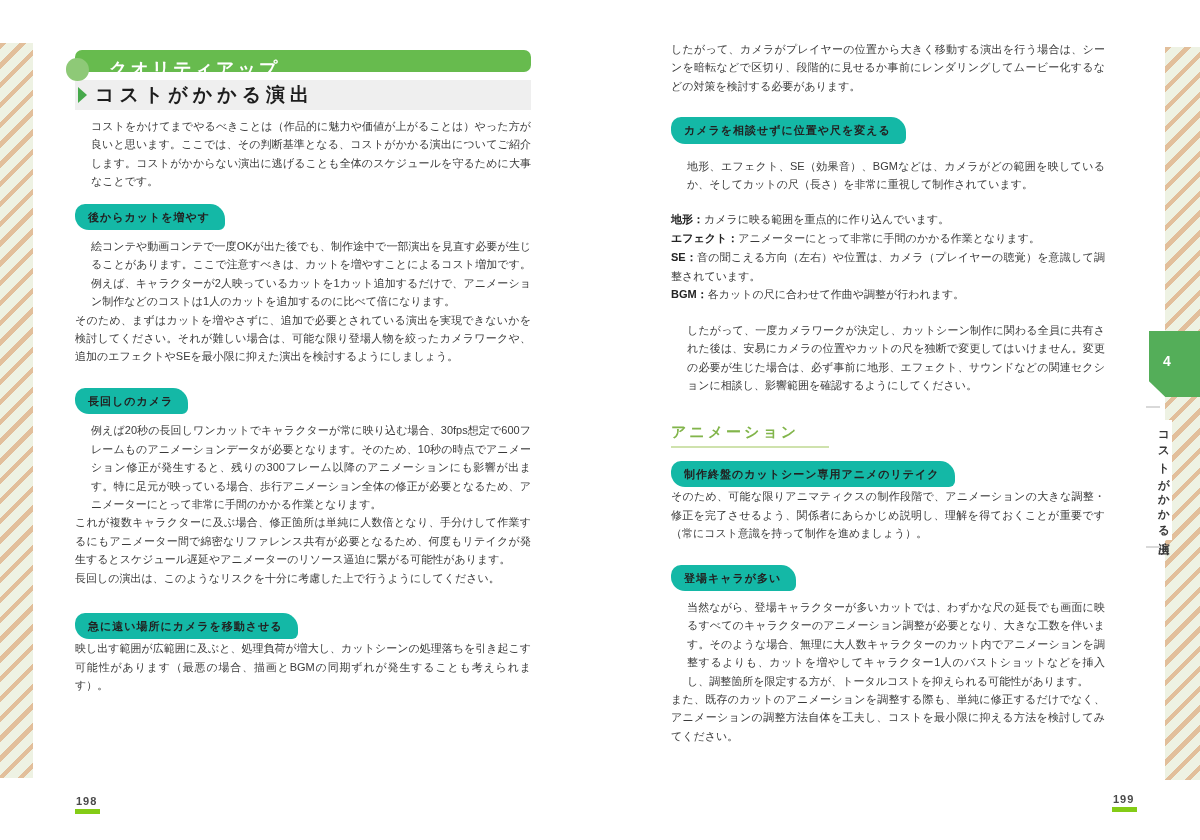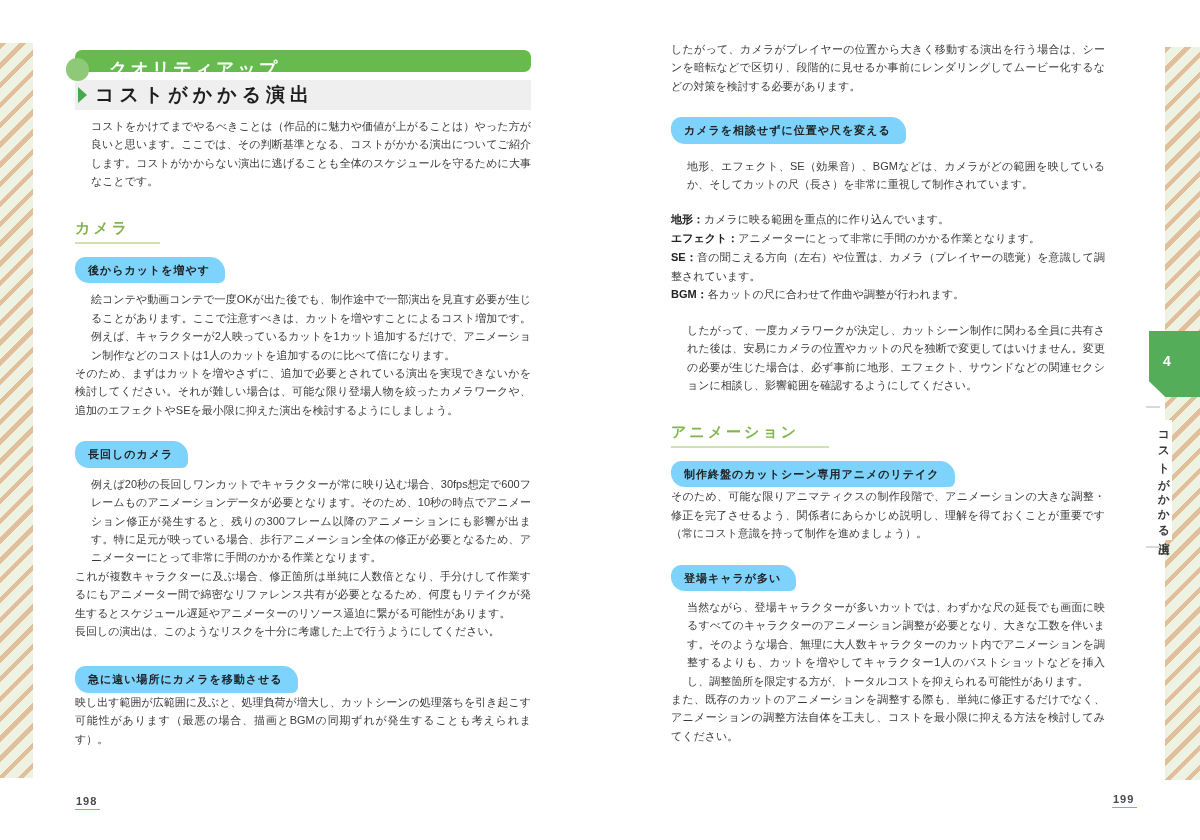--- a/index.html
+++ b/index.html
@@ -45,38 +45,38 @@
   
   .green-h{
     display:inline-block;color:#82b54b;font-size:15px;font-weight:bold;letter-spacing:3px;
     border-bottom:2px solid #cfe2ad;padding:0 30px 5px 0;
   }
   .green-h.h-camera{margin-top:28px;}
   .green-h.h-anim{margin-top:28px;}
 
   
   .tag{
-    display:inline-block;background:#7dd3fc;color:#222;font-weight:bold;font-size:11px;
+    display:inline-block;background:#14b8a6;color:#222;font-weight:bold;font-size:11px;
     padding:4px 15px 4px 13px;border-radius:10px 15px 6px 14px;letter-spacing:1px;
     margin-top:22px;
   }
   .tag.first{margin-top:13px;}
   .tag.t3{margin-top:26px;}
   .para{margin:7px 0 0 16px;}
   .para.lead{margin:0;}
   .para.gap{margin-top:13px;}
 
   .list{margin-top:17px;line-height:18.7px;}
   .li-label{font-weight:bold;color:#222;}
   .para.after-list{margin-top:17px;}
 
   
   .pagenum{
     position:absolute;font-size:11px;font-weight:bold;color:#4a4a4a;
-    border-bottom:1px solid #84cc16;padding:0 3px 2px 1px;letter-spacing:1px;
+    border-bottom:5px solid #84cc16;padding:0 3px 2px 1px;letter-spacing:1px;
   }
   .pagenum.pn-left{left:75px;top:795px;}
   .pagenum.pn-right{left:1112px;top:793px;}
 
   
   .side-tab{
     position:absolute;right:0;top:331px;width:51px;height:66px;background:#54ae59;
     clip-path:polygon(0 0,100% 0,100% 100%,32% 100%,0 76%);
   }
   .side-tab .num{
@@ -105,21 +105,20 @@
       <span>クオリティアップ</span>
     </div>
 
     <div class="section-bar">
       <span class="tri"></span>
       <span class="section-title">コストがかかる演出</span>
     </div>
 
     <p class="para intro">コストをかけてまでやるべきことは（作品的に魅力や価値が上がることは）やった方が良いと思います。ここでは、その判断基準となる、コストがかかる演出についてご紹介します。コストがかからない演出に逃げることも全体のスケジュールを守るために大事なことです。</p>
 
-    <div><span class="green-h h-camera">カメラ</span></div>
 
     <div><span class="tag first">後からカットを増やす</span></div>
     <p class="para">絵コンテや動画コンテで一度OKが出た後でも、制作途中で一部演出を見直す必要が生じることがあります。ここで注意すべきは、カットを増やすことによるコスト増加です。例えば、キャラクターが2人映っているカットを1カット追加するだけで、アニメーション制作などのコストは1人のカットを追加するのに比べて倍になります。</p>
     <p class="para lead">そのため、まずはカットを増やさずに、追加で必要とされている演出を実現できないかを検討してください。それが難しい場合は、可能な限り登場人物を絞ったカメラワークや、追加のエフェクトやSEを最小限に抑えた演出を検討するようにしましょう。</p>
 
     <div><span class="tag">長回しのカメラ</span></div>
     <p class="para">例えば20秒の長回しワンカットでキャラクターが常に映り込む場合、30fps想定で600フレームものアニメーションデータが必要となります。そのため、10秒の時点でアニメーション修正が発生すると、残りの300フレーム以降のアニメーションにも影響が出ます。特に足元が映っている場合、歩行アニメーション全体の修正が必要となるため、アニメーターにとって非常に手間のかかる作業となります。</p>
     <p class="para lead">これが複数キャラクターに及ぶ場合、修正箇所は単純に人数倍となり、手分けして作業するにもアニメーター間で綿密なリファレンス共有が必要となるため、何度もリテイクが発生するとスケジュール遅延やアニメーターのリソース逼迫に繋がる可能性があります。</p>
     <p class="para lead">長回しの演出は、このようなリスクを十分に考慮した上で行うようにしてください。</p>
 

